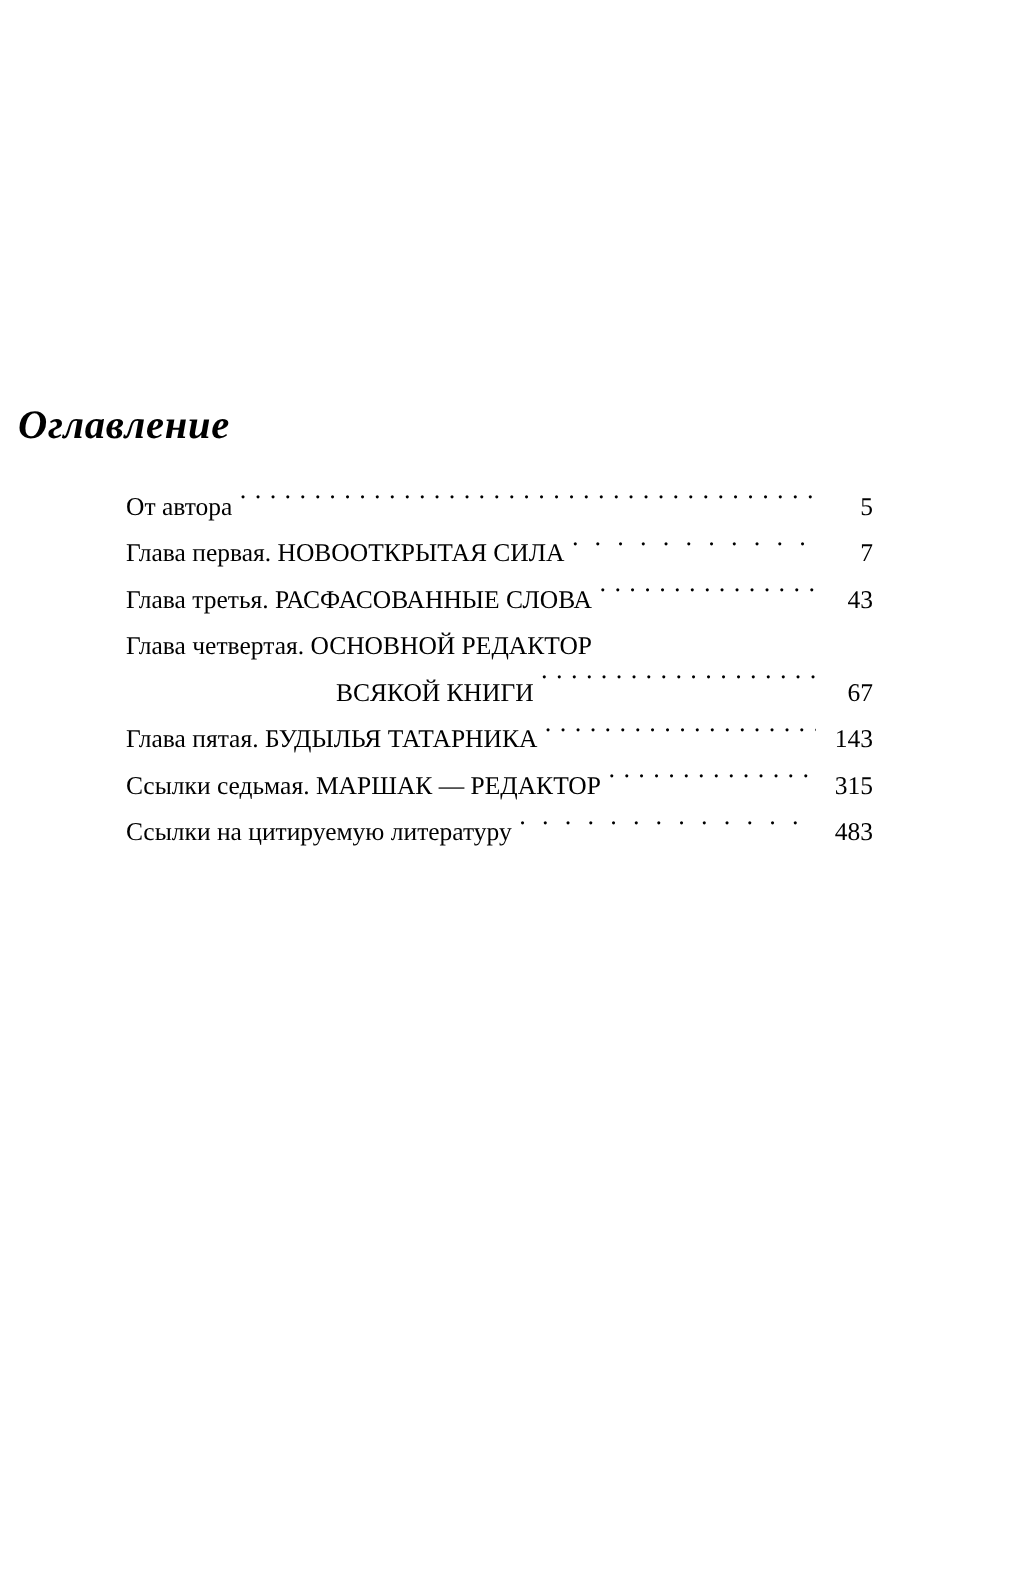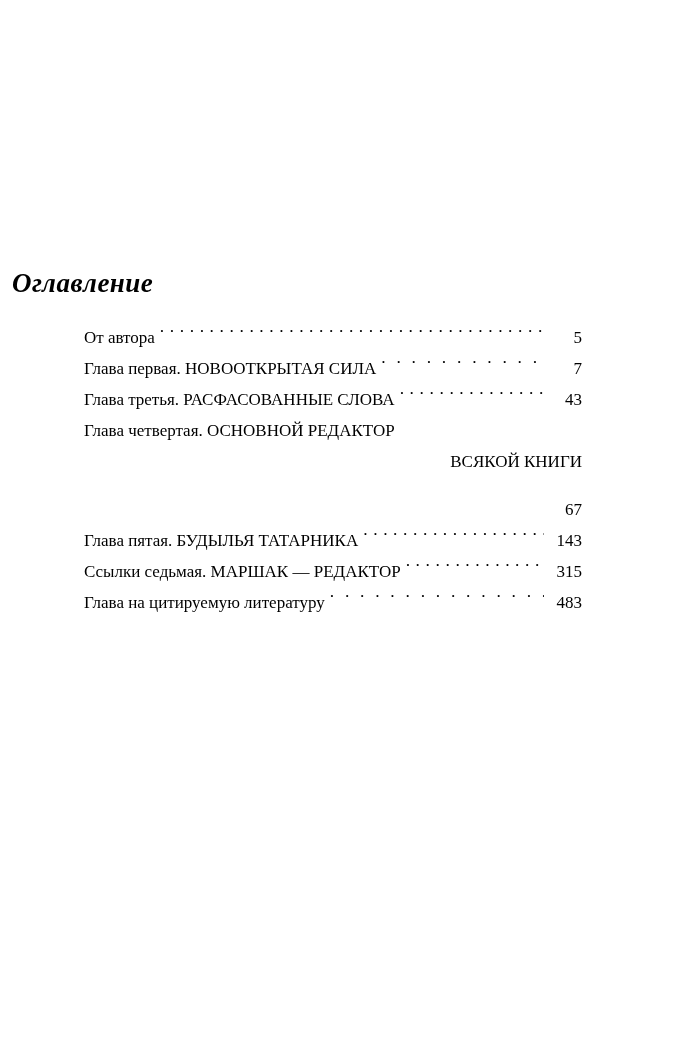--- a/index.html
+++ b/index.html
@@ -75,23 +75,22 @@
   }
   .toc-entry.two-line {
     display: block;
     white-space: nowrap;
   }
   .first-line {
     display: block;
   }
   .second-line {
     display: flex;
-    align-items: flex-end;
+    align-items: flex-start;
     padding-left: 140px;
-    flex-direction: column;
   }
 </style>
 </head>
 <body>
 
 <div class="page">
 
   <div class="toc-title">Оглавление</div>
 
   <div class="toc-list">
@@ -131,19 +130,19 @@
     </div>
 
 
     <div class="toc-entry">
       <span class="entry-text">Ссылки седьмая. МАРШАК — РЕДАКТОР</span>
       <span class="leader"></span>
       <span class="page-num">315</span>
     </div>
 
     <div class="toc-entry">
-      <span class="entry-text">Глава на цитируемую литературу</span>
+      <span class="entry-text">Ссылки на цитируемую литературу</span>
       <span class="leader wide"></span>
       <span class="page-num">483</span>
     </div>
 
   </div>
 </div>
 
 </body></html>

